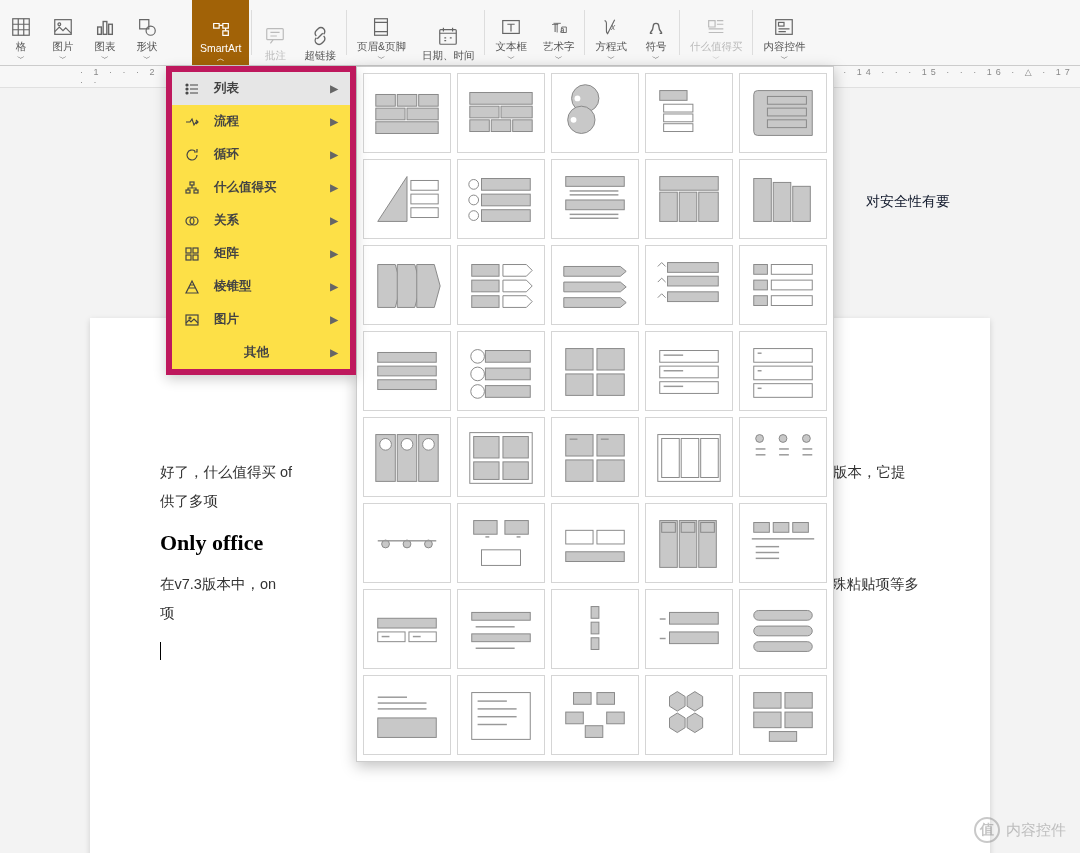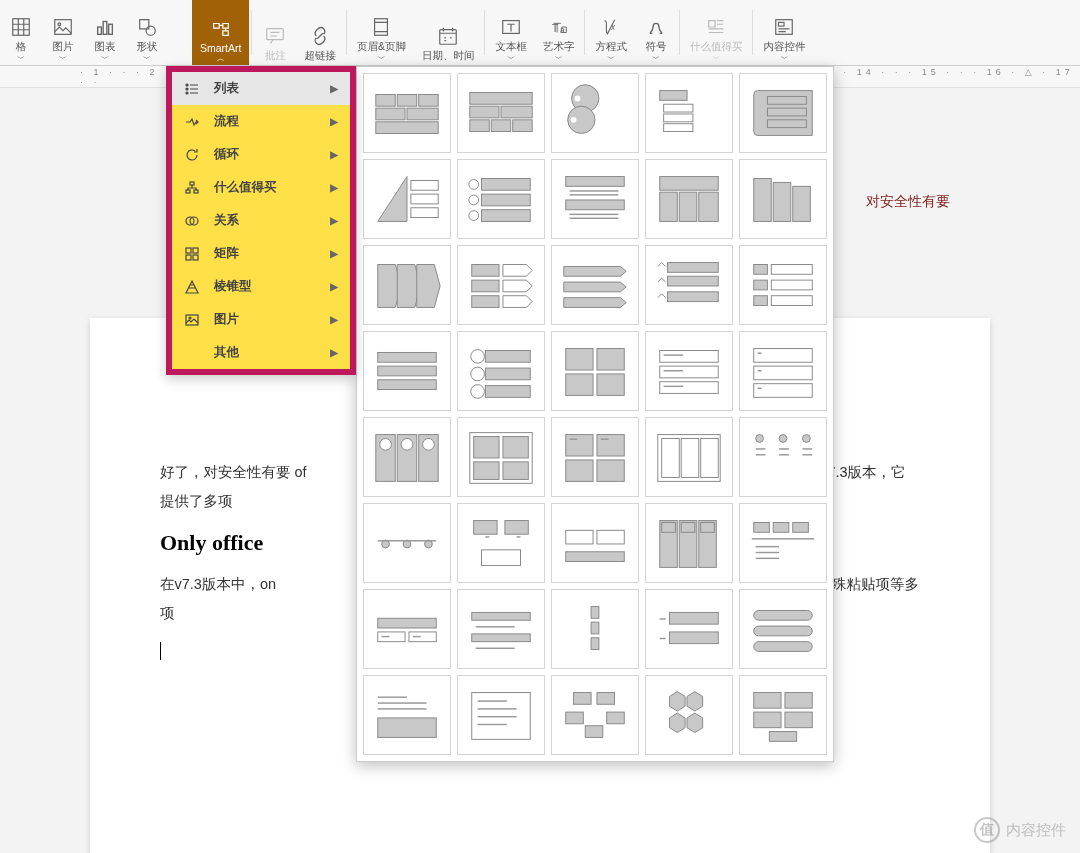--- a/index.html
+++ b/index.html
@@ -7,21 +7,21 @@
 .toolbar { background: #f7f7f7; height: 66px; display: flex; align-items: stretch; border-bottom: 1px solid #ccc; }
 .toolbar .sep { width: 1px; background: #ddd; margin: 10px 2px; }
 .toolbar .btn { display: flex; flex-direction: column; align-items: center; justify-content: flex-end; padding: 4px 8px 2px; cursor: pointer; min-width: 42px; font-size: 10.5px; color: #555; position: relative; }
 .toolbar .btn.disabled { color: #bbb; }
 .toolbar .btn.active { background: #a16207; color: #fff; margin-left: 24px; }
 .toolbar .btn .ic { width: 22px; height: 22px; display: flex; align-items: center; justify-content: center; margin-bottom: 2px; }
 .toolbar .btn .caret { font-size: 8px; margin-top: 1px; line-height: 1; color: inherit; }
 .ruler { height: 22px; background: #f7f7f7; border-bottom: 1px solid #e0e0e0; padding-left: 80px; display: flex; align-items: center; font-size: 9px; color: #888; letter-spacing: 4px; overflow: hidden; }
 .page-wrap { position: absolute; top: 88px; left: 0; right: 0; bottom: 0; display: flex; justify-content: center; padding-top: 0; }
 .page { background: #fff; box-shadow: 0 2px 6px rgba(0,0,0,0.15); margin-top: 230px; width: 900px; min-height: 600px; padding: 140px 70px 40px; position: relative; }
-.page .frag-right { position: absolute; top: -125px; right: 40px; font-size: 14px; color: #7f1d1d; }
+.page .frag-right { position: absolute; top: -125px; right: 40px; font-size: 14px; color: #0f172a; }
 .page p { font-size: 14.5px; color: #333; line-height: 2; margin-bottom: 8px; }
 .page h2 { font-size: 22px; font-weight: bold; margin: 14px 0; font-family: "Times New Roman", serif; }
 .page .cursor { display: inline-block; width: 1px; height: 18px; background: #000; vertical-align: middle; }
 
 .dropdown { position: absolute; top: 66px; left: 166px; background: #fde047; border: 6px solid #be185d; box-shadow: 0 4px 12px rgba(0,0,0,0.2); width: 190px; z-index: 100; font-weight: bold; }
 .dropdown .row { display: flex; align-items: center; padding: 8px 12px; font-size: 12.5px; color: #444; cursor: pointer; position: relative; }
 .dropdown .row:hover, .dropdown .row.selected { background: #e6e6e6; }
 .dropdown .row .ric { width: 16px; height: 16px; margin-right: 14px; display: flex; align-items: center; justify-content: center; }
 .dropdown .row .arr { margin-left: auto; font-size: 10px; color: #666; }
 
@@ -191,21 +191,21 @@
     </div>
   </div>
 
 <div class="ruler">
     <span>· 1 · · · 2 · · · 3 · · · 4 · · · 5 · · · 6 · · · 7 · · · 8 · · · 9 · · · 10 · · · 11 · · · 12 · · · 13 · · · 14 · · · 15 · · · 16 · △ · 17 · ·</span>
   </div>
 
 <div class="page-wrap">
   <div class="page">
     <div class="frag-right">对安全性有要</div>
-    <p><span>好了，对安全性有要 of</span><span style="display:inline-block;width:470px"></span><span>发布了v7.3版本，它提供了多项</span></p>
+    <p><span>好了，什么值得买 of</span><span style="display:inline-block;width:470px"></span><span>发布了v7.3版本，它提供了多项</span></p>
     <h2>Only office</h2>
     <p><span>在v7.3版本中，on</span><span style="display:inline-block;width:440px"></span><span>式计算、幻灯片特殊粘贴项等多项</span></p>
     <p><span class="cursor"></span></p>
   </div>
 </div>
 
 <div class="dropdown" id="dropdown">
     <div class="row selected">
       <div class="ric">
         <svg viewBox="0 0 16 16" fill="none" stroke="#444" stroke-width="1.2">
@@ -285,21 +285,21 @@
           <rect x="2" y="3" width="12" height="10"></rect>
           <path d="M2 11l3-3 2 2 3-3 4 4"></path>
           <circle cx="6" cy="6" r="1"></circle>
         </svg>
       </div>
       <span>图片</span>
       <span class="arr">▶</span>
     </div>
     <div class="row">
       <div class="ric"></div>
-      <span style="">其他</span>
+      <span style="margin-left: 30px;">其他</span>
       <span class="arr">▶</span>
     </div>
   </div>
 
 <div class="gallery" id="gallery">
     <div class="cell">
       <svg viewBox="0 0 80 66">
         <rect x="8" y="14" width="20" height="12" fill="#c8c8c8" stroke="#888" stroke-width="1"></rect>
         <rect x="30" y="14" width="20" height="12" fill="#c8c8c8" stroke="#888" stroke-width="1"></rect>
         <rect x="52" y="14" width="20" height="12" fill="#c8c8c8" stroke="#888" stroke-width="1"></rect>

